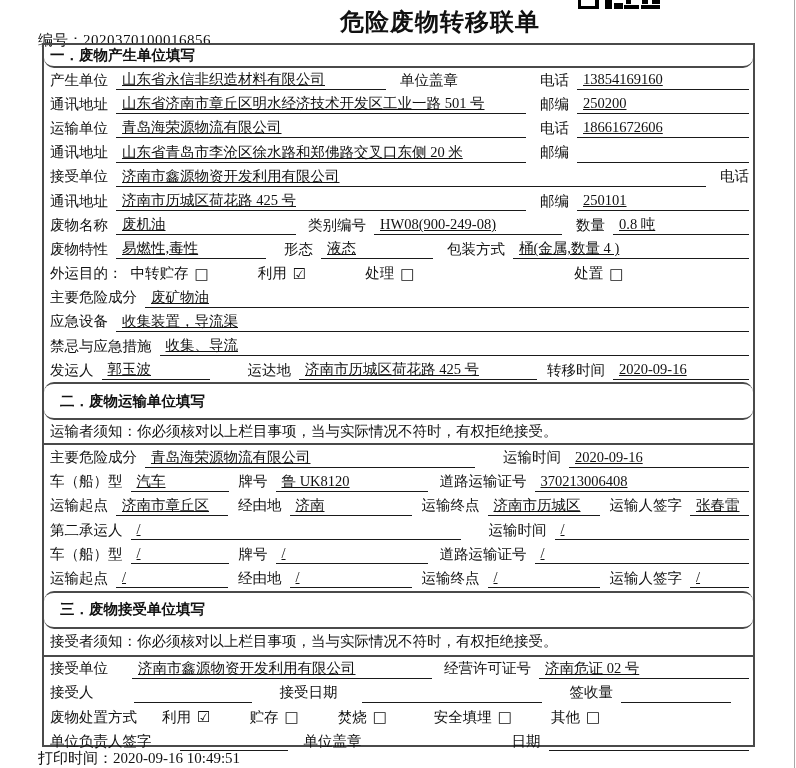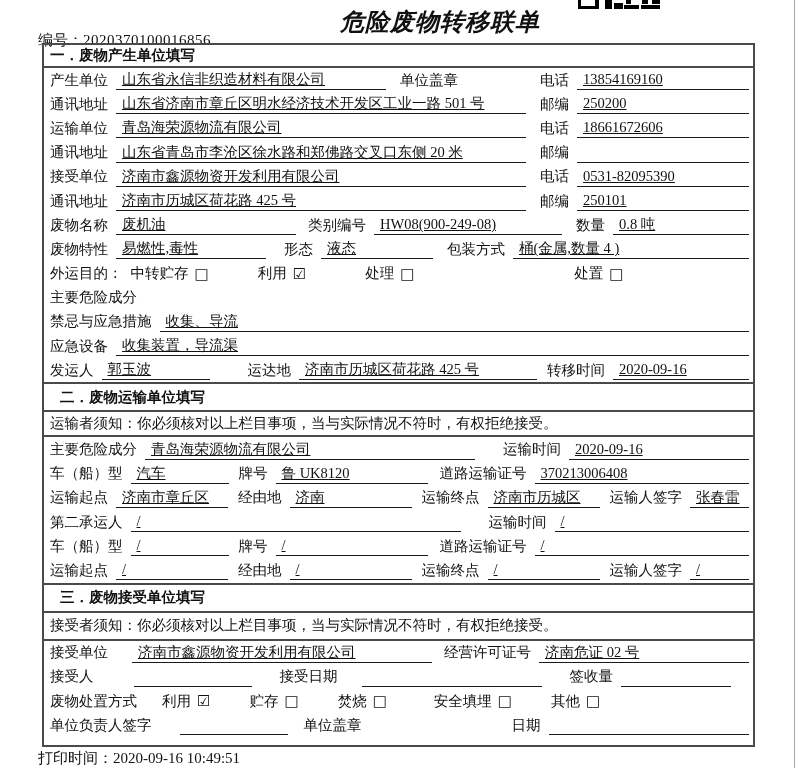--- a/index.html
+++ b/index.html
@@ -6,34 +6,35 @@
   body{
     width:796px;height:768px;position:relative;background:#fff;overflow:hidden;
     font-family:"Liberation Serif","DejaVu Serif",serif;
     color:#111;font-size:14.5px;
   }
   .page-edge{position:absolute;top:0;right:1px;width:0;height:768px;border-left:1px solid #a8a8a8;}
   .hdr-number{position:absolute;left:38px;top:31px;font-size:15px;white-space:nowrap;}
   .hdr-number .num{letter-spacing:.5px;}
   .doc-title{position:absolute;left:440px;top:6px;transform:translateX(-50%);
     font-family:"DejaVu Sans","Liberation Sans",sans-serif;
-    font-size:24px;font-weight:bold;white-space:nowrap;letter-spacing:1px;font-style:italic;}
+    font-size:24px;font-weight:bold;white-space:nowrap;letter-spacing:1px;}
   .qr-frag{position:absolute;left:578px;top:0;}
   .form-table{
     position:absolute;left:42px;top:43px;width:713px;height:704px;
     border:2px solid #4a4a4a;box-sizing:border-box;
     display:flex;flex-direction:column;
   }
   .sec-head{
     box-sizing:border-box;height:23px;flex:0 0 auto;display:flex;align-items:center;
     padding-left:6px;font-weight:bold;font-size:14.5px;
     font-family:Liberation Sans, sans-serif;
     border-bottom:2px solid #4a4a4a;
-  }
-  .sec-head.mid{border-top:2px solid #4a4a4a;height:30px;padding-left:16px;}
+    border-radius:10px;
+  }
+  .sec-head.mid{border-top:2px solid #4a4a4a;height:38px;padding-left:16px;}
   .notice{
     box-sizing:border-box;height:25px;flex:0 0 auto;display:flex;align-items:center;
     padding-left:6px;border-bottom:2px solid #4a4a4a;white-space:nowrap;
   }
   .t-row{
     box-sizing:border-box;height:24.2px;flex:0 0 auto;display:flex;align-items:center;
     padding:0 4px 0 6px;white-space:nowrap;
   }
   .lbl{flex:0 0 auto;}
   .val{
@@ -101,21 +102,20 @@
     <span class="lbl">通讯地址</span>
     <span class="val grow">山东省青岛市李沧区徐水路和郑佛路交叉口东侧 20 米</span>
     <span class="lbl" style="margin-left:14px">邮编</span>
     <span class="val" style="width:172px"></span>
   </div>
 
   <div class="t-row">
     <span class="lbl">接受单位</span>
     <span class="val grow">济南市鑫源物资开发利用有限公司</span>
     <span class="lbl" style="margin-left:14px">电话</span>
-    <span class="val" style="width:172px">0531-82095390</span>
   </div>
 
   <div class="t-row">
     <span class="lbl">通讯地址</span>
     <span class="val grow">济南市历城区荷花路 425 号</span>
     <span class="lbl" style="margin-left:14px">邮编</span>
     <span class="val" style="width:172px">250101</span>
   </div>
 
   <div class="t-row">
@@ -151,30 +151,31 @@
       <span class="cb">□</span>
     </span>
     <span class="opt" style="margin-left:160px">
       <span>处置</span>
       <span class="cb">□</span>
     </span>
   </div>
 
   <div class="t-row">
     <span class="lbl">主要危险成分</span>
+    <span class="val grow">废矿物油</span>
+  </div>
+
+  <div class="t-row">
+    <span class="lbl">应急设备</span>
+    <span class="val grow">收集装置，导流渠</span>
   </div>
 
   <div class="t-row">
     <span class="lbl">禁忌与应急措施</span>
     <span class="val grow">收集、导流</span>
-  </div>
-
-  <div class="t-row">
-    <span class="lbl">应急设备</span>
-    <span class="val grow">收集装置，导流渠</span>
   </div>
 
   <div class="t-row">
     <span class="lbl">发运人</span>
     <span class="val" style="width:108px">郭玉波</span>
     <span class="lbl" style="margin-left:38px">运达地</span>
     <span class="val" style="width:238px">济南市历城区荷花路 425 号</span>
     <span class="lbl" style="margin-left:10px">转移时间</span>
     <span class="val grow">2020-09-16</span>
   </div>

